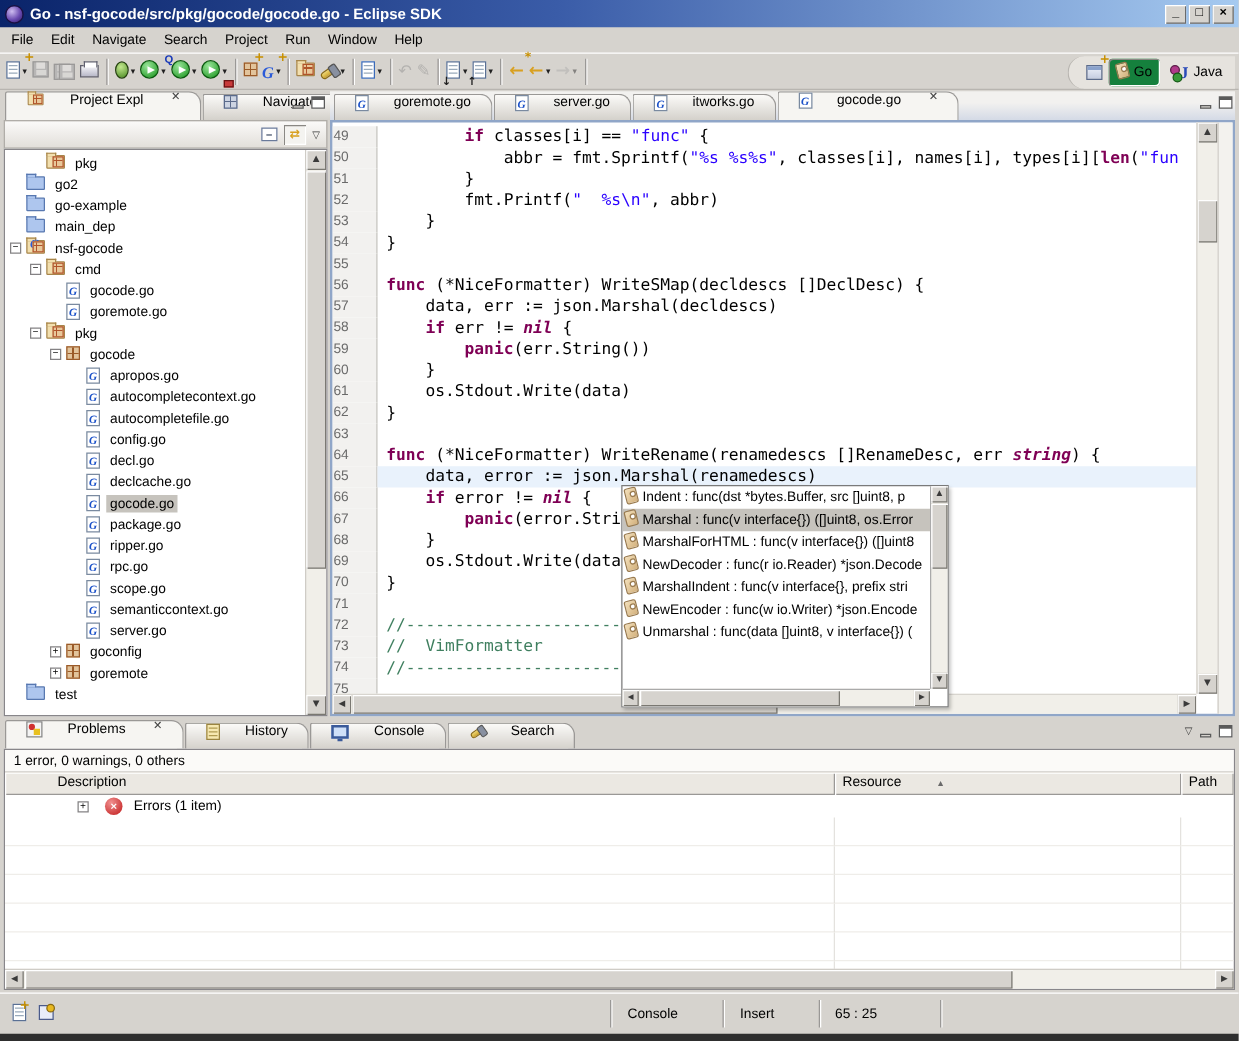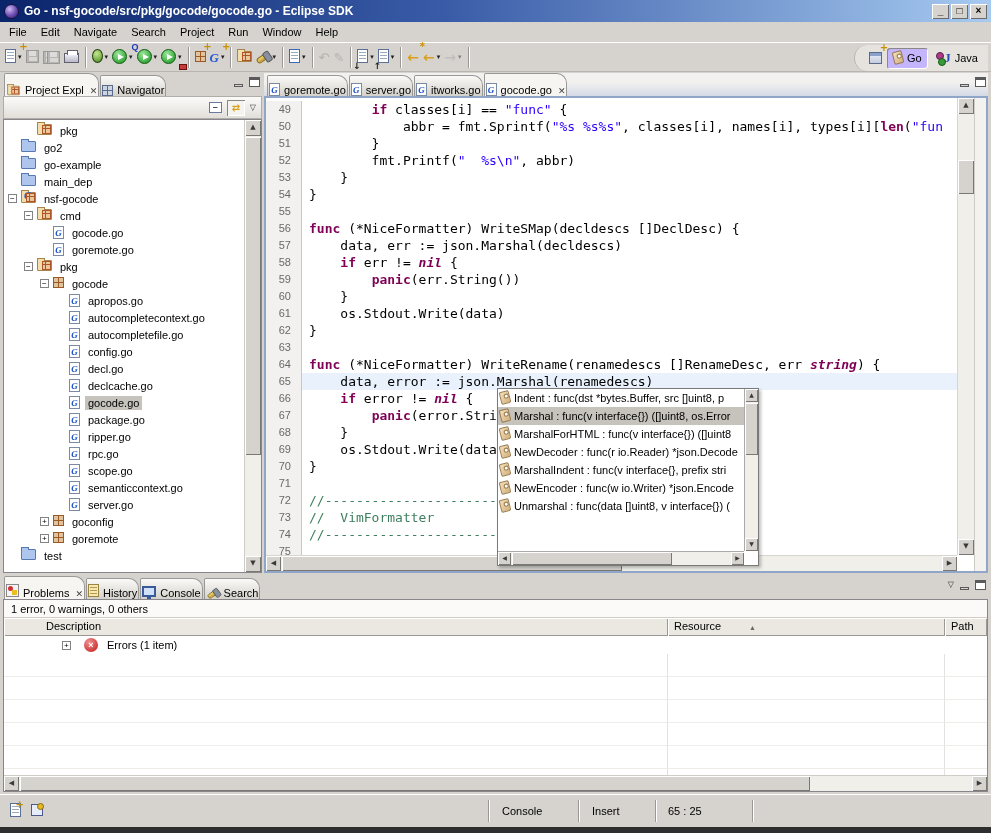--- a/index.html
+++ b/index.html
@@ -79,26 +79,26 @@
   .mmin{width:9px;height:3px;border:1px solid #5a5a5a;background:#d6d3ce;margin-top:6px}
   .mmax{width:11px;height:10px;border:1px solid #5a5a5a;border-top:3px solid #5a5a5a;background:#fff}
   .vmenu{font-size:8px;color:#333;line-height:10px}
   .stic2{display:inline-block;width:12px;height:12px;border:1px solid #4a5a8a;background:#e8ecf8;position:relative}
   .stic2::after{content:"";position:absolute;right:-2px;top:-2px;width:5px;height:5px;border-radius:50%;background:#e8b820;border:1px solid #8a6a10}
 
   
   .perspbar{position:absolute;right:3px;top:45px;height:26px;display:flex;align-items:center;
             background:#e6e3de;border-radius:13px 0 0 13px;padding:0 4px 0 12px;border-left:1px solid #b8b5b0}
   .pbtn{display:flex;align-items:center;gap:4px;padding:3px 6px;margin-left:3px;border-radius:3px}
-  .pbtn.active{background:#c4b5fd;box-shadow:inset 1px 1px 0 #8a8884,inset -1px -1px 0 #fff}
+  .pbtn.active{background:#15803d;box-shadow:inset 1px 1px 0 #8a8884,inset -1px -1px 0 #fff}
 
   
   .explorer{position:absolute;left:3px;top:73px;width:259px;height:500px}
   .vtabstrip{height:23px;display:flex;align-items:flex-end;position:relative;padding-left:1px}
-  .vtab{height:21px;display:flex;align-items:flex-end;gap:4px;padding:0 1px;margin-right:1px;white-space:nowrap;
+  .vtab{height:21px;display:flex;align-items:flex-start;gap:20px;padding:0 16px;margin-right:1px;white-space:nowrap;
         border:1px solid #9a9896;border-bottom:none;border-radius:2px 10px 0 0;
         background:linear-gradient(#fbfaf8,#d4d1cb)}
   .vtab.active{background:#f6f5f2;height:23px}
   .closex{font:bold 9px/9px "DejaVu Sans",sans-serif;color:#444;margin-left:2px}
   .stripicons{position:absolute;right:2px;top:4px;display:flex;gap:6px;align-items:center}
   .xtoolbar{position:absolute;top:23px;left:0;right:0;height:23px;background:linear-gradient(#fbfaf9,#e2dfda);
             border:1px solid #b0ada8;display:flex;justify-content:flex-end;align-items:center;gap:5px;padding:0 5px}
   .collall{width:13px;height:11px;border:1px solid #6a7a9a;background:#fff;position:relative;font:bold 9px/9px "Liberation Sans";color:#33415a;text-align:center}
   .linked{width:18px;height:16px;background:#f4f3f0;box-shadow:inset 1px 1px 0 #8a8884,inset -1px -1px 0 #fff;
           color:#d8a020;font:bold 10px/15px "DejaVu Sans",sans-serif;text-align:center}
@@ -118,21 +118,21 @@
         font:7px/15px "DejaVu Sans",sans-serif;box-shadow:inset 1px 1px 0 #fff,inset -1px -1px 0 #7a7872}
   .sthumb{position:absolute;background:#d6d3ce;box-shadow:inset 1px 1px 0 #fff,inset -1px -1px 0 #7a7872}
 
   
   .editor{position:absolute;left:264px;top:73px;width:724px;height:500px}
   .etabstrip{height:23px;display:flex;align-items:flex-end;position:relative;padding-left:3px;
              background:linear-gradient(180deg,#f2f1ef 40%,#d4dae6)}
   .ebody{position:absolute;top:23px;left:0;right:0;bottom:0;border:2px solid #90a6c8;background:#fff}
   .codearea{position:absolute;left:0;top:0;right:29px;bottom:16px;overflow:hidden;padding-top:3px}
   .cline{display:flex;height:17px}
-  .lnum{flex:0 0 36px;background:#f2f1ef;color:#6a6a6a;text-align:right;padding-right:10px;
+  .lnum{flex:0 0 36px;background:#f2f1ef;color:#6a6a6a;text-align:right;padding-right:22px;
         border-right:1px solid #c8c6c2;font:11px/17px "Liberation Sans",sans-serif}
   .ctext{flex:1;white-space:pre;padding-left:7px;font:13px/17px "DejaVu Sans Mono",monospace;overflow:hidden}
   .cline.cur .ctext{background:#e9f2fc}
   .ctext .k{color:#7f0055;font-weight:bold}
   .ctext .t{color:#7f0055;font-weight:bold;font-style:italic}
   .ctext .s{color:#2a00ff}
   .ctext .c{color:#3f7f5f}
   .evscroll{position:absolute;right:12px;top:0;width:17px;bottom:16px;background:#f1efe9;border-left:1px solid #d8d5cf}
   .eover{position:absolute;right:0;top:0;width:12px;bottom:0;background:#f3f2ee;border-left:1px solid #cfccc6}
   .ehscroll{position:absolute;left:0;right:29px;bottom:0;height:16px;background:#f1efe9;border-top:1px solid #d8d5cf}

